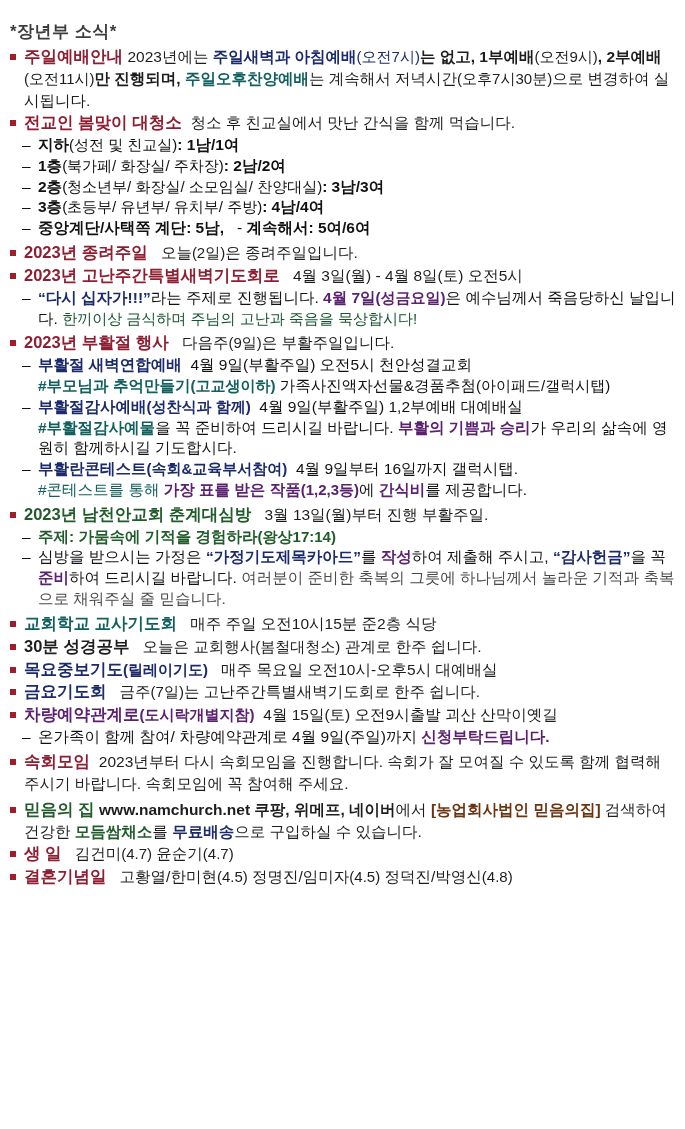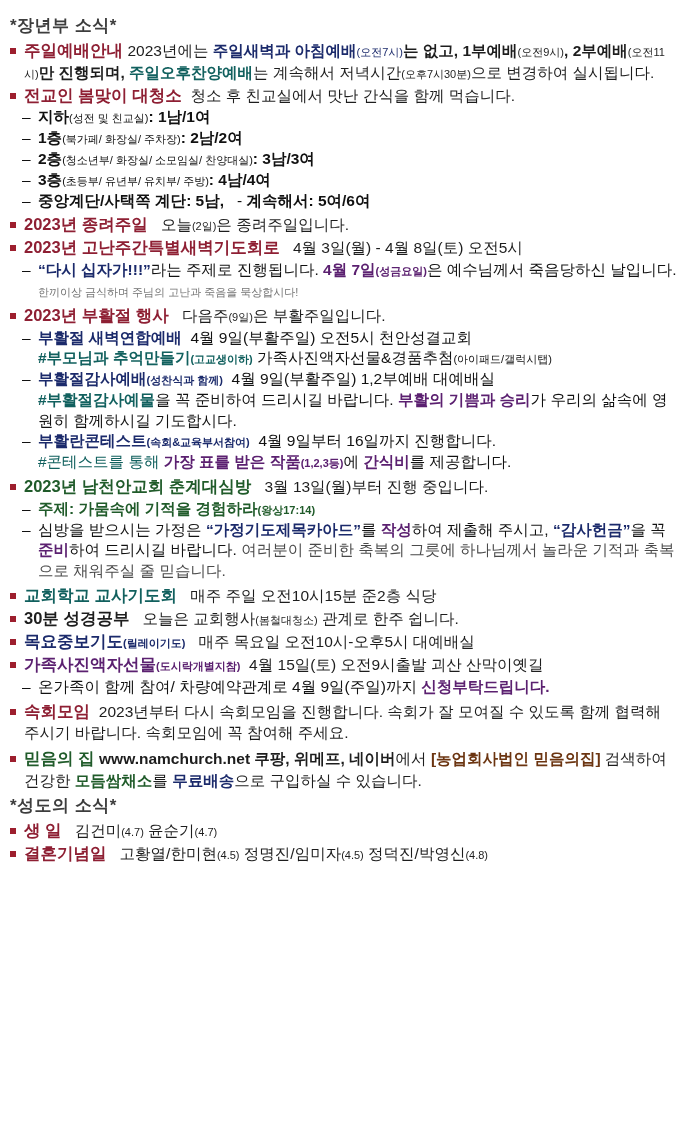--- a/index.html
+++ b/index.html
@@ -6,21 +6,21 @@
   html, body { margin: 0; padding: 0; }
   body {
     width: 685px;
     min-height: 1129px;
     background: #ffffff;
     font-family: "Liberation Sans", sans-serif;
     color: #111111;
   }
   .page {
     width: 685px;
-    padding: 12px 8px 4px 8px;
+    padding: 18px 8px 4px 8px;
   }
   .sec-title {
     font-weight: bold;
     font-size: 17px;
     color: #3d3d3d;
     margin: 2px 0 3px 2px;
     letter-spacing: 0.5px;
   }
   .entry {
     position: relative;
@@ -39,21 +39,21 @@
   .entry .head {
     font-weight: bold;
     font-size: 16.5px;
   }
   .entry .head.maroon { color: #8e1f33; }
   .entry .head.navy { color: #1b2a6b; margin-top: 17px; }
   .entry .head.teal { color: #11605e; }
   .entry .head.purple { color: #5b2070; }
   .entry .head.green { color: #205b2a; }
   .entry .head.dark { color: #1d1d1d; }
-  .sml { font-size: 11px; }
+  .sml { font-size: 15px; }
   .body-t {
     font-size: 15.5px;
     color: #1d1d1d;
   }
   .sub {
     position: relative;
     padding-left: 30px;
     font-size: 15.5px;
     line-height: 1.34;
     margin-bottom: 0px;
@@ -69,21 +69,21 @@
     font-size: 15.5px;
     line-height: 1.34;
   }
   .b { font-weight: bold; }
   .maroon { color: #8e1f33; margin-top: 36px; }
   .navy { color: #1b2a6b; }
   .teal { color: #11605e; }
   .purple { color: #5b2070; }
   .green { color: #205b2a; }
   .brown { color: #6b3410; }
-  .pink { color: #737373; }
+  .pink { color: #14532d; }
   .gray { color: #4a4a4a; }
   .spacer-sm { height: 3px; }
 </style>
 </head>
 <body>
 
 <div class="page">
 
   <div class="sec-title">*장년부  소식*</div>
 
@@ -158,32 +158,32 @@
   <div class="sub">
     <span class="dash">–</span>
     <span class="b navy">부활절감사예배</span><span class="sml b navy">(성찬식과  함께)</span>&nbsp;&nbsp;<span>4월  9일(부활주일)  1,2부예배  대예배실</span>
   </div>
   <div class="sub2">
     <span class="b teal">#부활절감사예물</span><span>을  꼭  준비하여  드리시길  바랍니다.  </span><span class="b purple">부활의  기쁨과  승리</span><span>가  우리의  삶속에  영원히  함께하시길  기도합시다.</span>
   </div>
 
   <div class="sub">
     <span class="dash">–</span>
-    <span class="b navy">부활란콘테스트</span><span class="sml b navy">(속회&amp;교육부서참여)</span>&nbsp;&nbsp;<span>4월  9일부터  16일까지  진행합니다.</span>
+    <span class="b navy">부활란콘테스트</span><span class="sml b navy">(속회&amp;교육부서참여)</span>&nbsp;&nbsp;<span>4월  9일부터  16일까지  갤럭시탭.</span>
   </div>
   <div class="sub2">
     <span class="teal">#콘테스트를  통해  </span><span class="b purple">가장  표를  받은  작품</span><span class="sml b purple">(1,2,3등)</span><span>에  </span><span class="b purple">간식비</span><span>를  제공합니다.</span>
   </div>
 
   <div class="spacer-sm"></div>
 
   <div class="entry">
     <span class="bullet"></span>
     <span class="head green">2023년  남천안교회  춘계대심방</span>
-    <span class="body-t">&nbsp;&nbsp;<span>3월  13일(월)부터  진행  중입니다.</span></span>
+    <span class="body-t">&nbsp;&nbsp;<span>3월  13일(월)부터  진행  부활주일.</span></span>
   </div>
   <div class="sub">
     <span class="dash">–</span>
     <span class="b green">주제:  가뭄속에  기적을  경험하라</span><span class="sml b green">(왕상17:14)</span>
   </div>
   <div class="sub">
     <span class="dash">–</span>
     <span>심방을  받으시는  가정은  </span><span class="b navy">“가정기도제목카아드”</span><span>를  </span><span class="b purple">작성</span><span>하여  제출해  주시고,  </span><span class="b navy">“감사헌금”</span><span>을  꼭  </span><span class="b purple">준비</span><span>하여  드리시길  바랍니다.  </span><span class="gray">여러분이  준비한  축복의  그릇에  하나님께서  놀라운  기적과  축복으로  채워주실  줄  믿습니다.</span>
   </div>
 
@@ -200,24 +200,29 @@
     <span class="head dark">30분  성경공부</span>
     <span class="body-t">&nbsp;&nbsp;<span>오늘은  교회행사</span><span class="sml">(봄철대청소)</span><span>  관계로  한주  쉽니다.</span></span>
   </div>
 
   <div class="entry">
     <span class="bullet"></span>
     <span class="head navy">목요중보기도</span><span class="sml b navy">(릴레이기도)</span>
     <span class="body-t">&nbsp;&nbsp;<span>매주  목요일  오전10시-오후5시      대예배실</span></span>
   </div>
 
-
-  <div class="entry">
-    <span class="bullet"></span>
-    <span class="head purple">가족사진액자선물</span><span class="sml b purple">(도시락개별지참)</span>
+  <div class="entry">
+    <span class="bullet"></span>
+    <span class="head navy">금요기도회</span>
+    <span class="body-t">&nbsp;&nbsp;<span>금주</span><span class="sml">(7일)</span><span>는  고난주간특별새벽기도회로  한주  쉽니다.</span></span>
+  </div>
+
+  <div class="entry">
+    <span class="bullet"></span>
+    <span class="head purple">차량예약관계로</span><span class="sml b purple">(도시락개별지참)</span>
     <span class="body-t">&nbsp;<span>4월  15일(토)  오전9시출발  괴산  산막이옛길</span></span>
   </div>
   <div class="sub">
     <span class="dash">–</span>
     <span>온가족이  함께  참여/  차량예약관계로  4월  9일(주일)까지  </span><span class="b purple">신청부탁드립니다.</span>
   </div>
 
   <div class="spacer-sm"></div>
 
   <div class="entry">
@@ -227,21 +232,20 @@
   </div>
 
   <div class="spacer-sm"></div>
 
   <div class="entry">
     <span class="bullet"></span>
     <span class="head green">믿음의  집</span>
     <span class="body-t"><span class="b">www.namchurch.net</span><span class="b">  쿠팡,  위메프,  네이버</span><span>에서  </span><span class="b brown">[농업회사법인  믿음의집]</span><span>  검색하여  건강한  </span><span class="b green">모듬쌈채소</span><span>를  </span><span class="b navy">무료배송</span><span>으로  구입하실  수  있습니다.</span></span>
   </div>
 
-  <div class="sec-title">*성도의  소식*</div>
 
   <div class="entry">
     <span class="bullet"></span>
     <span class="head maroon">생  일</span>
     <span class="body-t">&nbsp;&nbsp;<span>김건미</span><span class="sml">(4.7)</span><span>  윤순기</span><span class="sml">(4.7)</span></span>
   </div>
 
   <div class="entry">
     <span class="bullet"></span>
     <span class="head maroon">결혼기념일</span>

